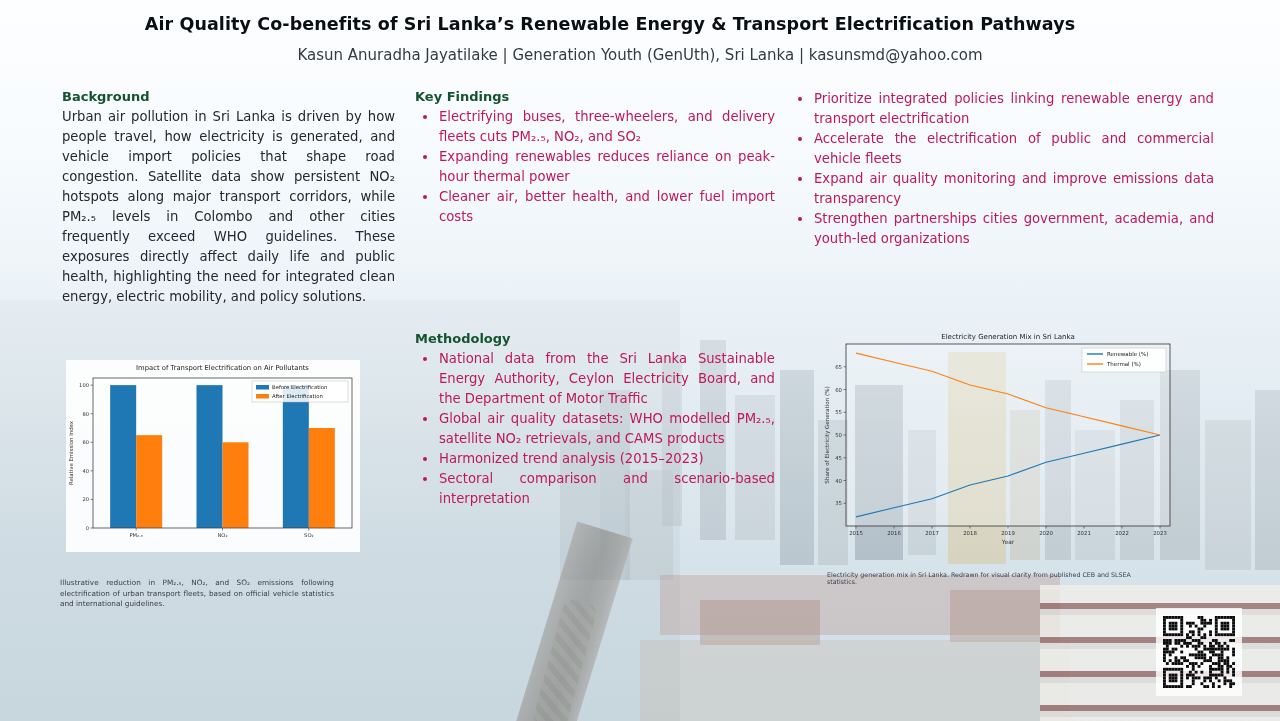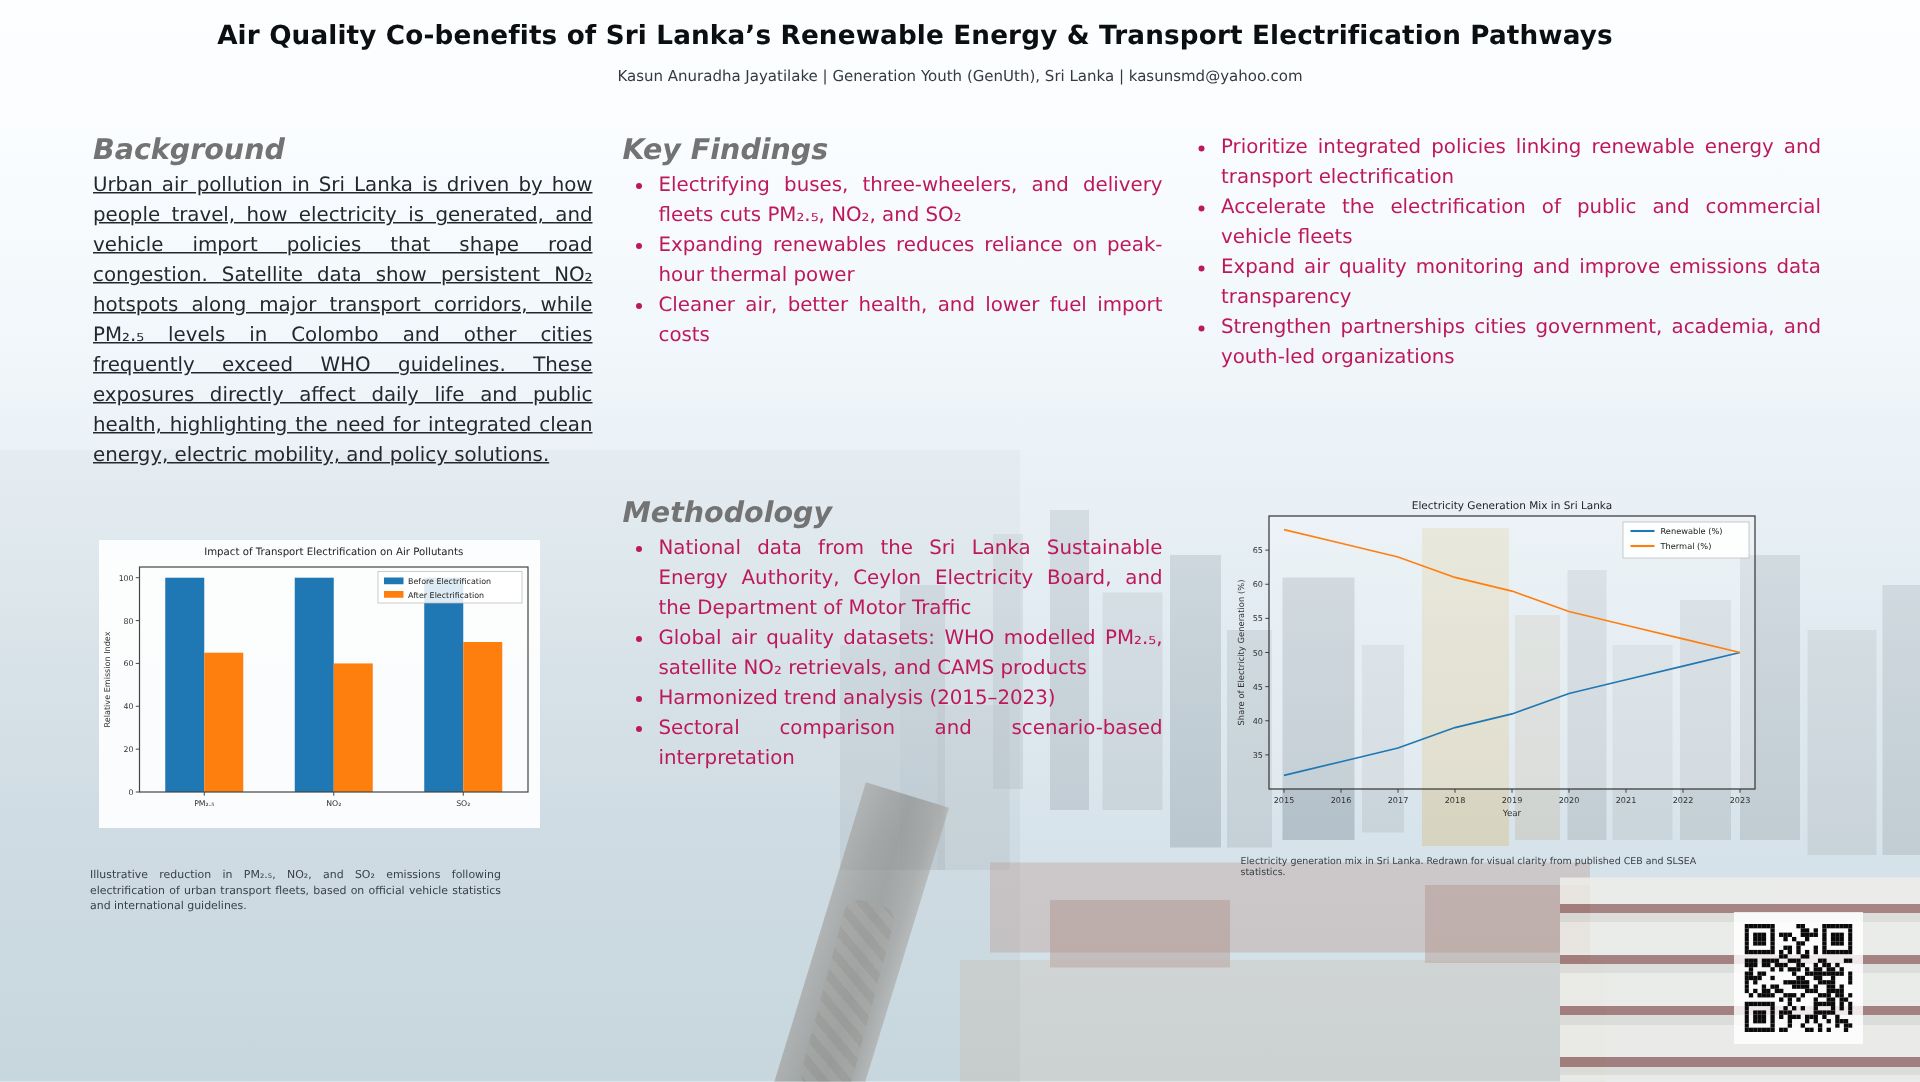--- a/index.html
+++ b/index.html
@@ -26,23 +26,23 @@
     background:linear-gradient(180deg,
       rgba(252,254,255,.96) 0px,rgba(251,253,255,.90) 80px,
       rgba(247,251,253,.76) 180px,rgba(242,247,251,.58) 300px,
       rgba(238,244,248,.42) 430px,rgba(236,242,246,.30) 560px,
       rgba(234,241,245,.26) 100%);}
   
   #content{position:absolute;inset:0;z-index:2;}
   #poster-title{position:absolute;left:0;top:14px;width:1220px;text-align:center;
     font-size:17.5px;font-weight:bold;color:#0c0f12;letter-spacing:.1px;}
   #poster-byline{position:absolute;left:0;top:46px;width:1280px;text-align:center;
-    font-size:10px;color:#343a40;}
-  .col-head{font-size:19px;font-weight:bold;color:#737373;margin:0 0 3px 0;font-style:italic;}
-  .col-body{font-size:13.2px;line-height:20px;text-align:justify;color:#23282e;margin:0;text-decoration:underline;}
+    font-size:15px;color:#343a40;}
+  .col-head{font-size:13px;font-weight:bold;color:#14532d;margin:0 0 3px 0;}
+  .col-body{font-size:13.2px;line-height:20px;text-align:justify;color:#23282e;margin:0;}
   ul.bullets{margin:0;padding:0 0 0 23px;font-size:13.2px;line-height:20px;
     text-align:justify;color:#be185d;}
   ul.bullets li{margin:0;padding-left:1px;}
   #col-background{position:absolute;left:62px;top:89px;width:333px;}
   #col-keyfindings{position:absolute;left:415px;top:89px;width:360px;}
   #col-policy{position:absolute;left:790px;top:89px;width:424px;}
   #col-methodology{position:absolute;left:415px;top:331px;width:360px;}
   .wnormal{font-weight:normal;}
   
   #fig1{position:absolute;left:66px;top:360px;width:294px;height:192px;}

